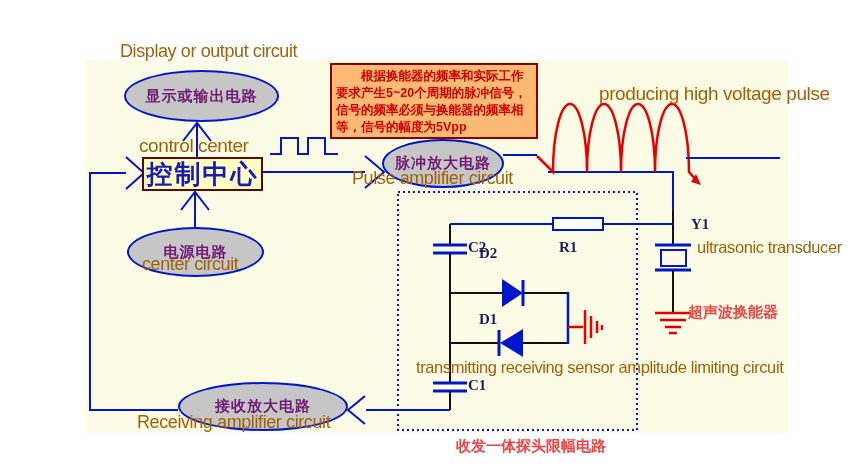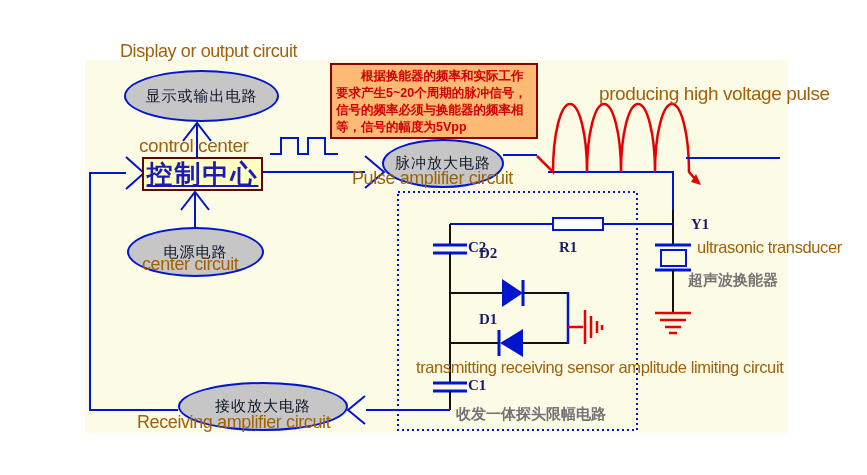--- a/index.html
+++ b/index.html
@@ -4,34 +4,34 @@
 <style>
   html,body{margin:0;padding:0;background:#ffffff;}
   .stage{position:relative;width:867px;height:475px;overflow:hidden;
          font-family:"Liberation Sans",sans-serif;background:#ffffff;}
   .panel{position:absolute;left:85px;top:60px;width:703px;height:373px;
          background:#fbfbe6;}
   svg.wires{position:absolute;left:0;top:0;z-index:2;}
   .node{position:absolute;z-index:3;display:flex;align-items:center;justify-content:center;
         background:#c6c6c6;border:2px solid #0016cc;border-radius:50%;
         box-sizing:border-box;}
-  .node span{color:#0f172a;font-weight:normal;font-size:15px;letter-spacing:1px;white-space:nowrap;}
+  .node span{color:#701a75;font-weight:bold;font-size:15px;letter-spacing:1px;white-space:nowrap;}
   .ctrlbox{position:absolute;left:142px;top:157px;width:121px;height:34px;z-index:3;
            background:#ffffc2;border:2px solid #5a0a0a;box-sizing:border-box;
            display:flex;align-items:center;justify-content:center;}
-  .ctrlbox span{color:#1a1ab8;font-weight:bold;font-size:26px;letter-spacing:2px;white-space:nowrap;text-decoration:underline;}
+  .ctrlbox span{color:#1a1ab8;font-weight:bold;font-size:26px;letter-spacing:2px;white-space:nowrap;}
   .notebox{position:absolute;left:330px;top:63px;width:208px;height:76px;z-index:3;
            background:#fdba74;border:2px solid #8b0000;box-sizing:border-box;
            padding:3px 4px;color:#d00000;font-weight:bold;font-size:12.5px;
            line-height:17px;text-indent:2em;}
   .en-label{position:absolute;z-index:4;color:#a16207;font-size:18px;
             letter-spacing:-0.4px;white-space:nowrap;}
   .en-small{font-size:16.5px;}
   .en-big{font-size:19px;}
-  .zh-blue{position:absolute;z-index:4;color:#737373;font-weight:bold;font-size:15px;white-space:nowrap;}
+  .zh-blue{position:absolute;z-index:4;color:#ef4444;font-weight:bold;font-size:15px;white-space:nowrap;margin-top:32px;}
   .zh-red{position:absolute;z-index:4;color:#e00000;font-weight:bold;font-size:15px;white-space:nowrap;}
   .comp{position:absolute;z-index:4;color:#1a1a66;font-weight:bold;font-size:15px;
         font-family:"Liberation Serif",serif;white-space:nowrap;}
 </style>
 </head>
 <body>
 
 <div class="stage">
 
   <div class="panel"></div>

